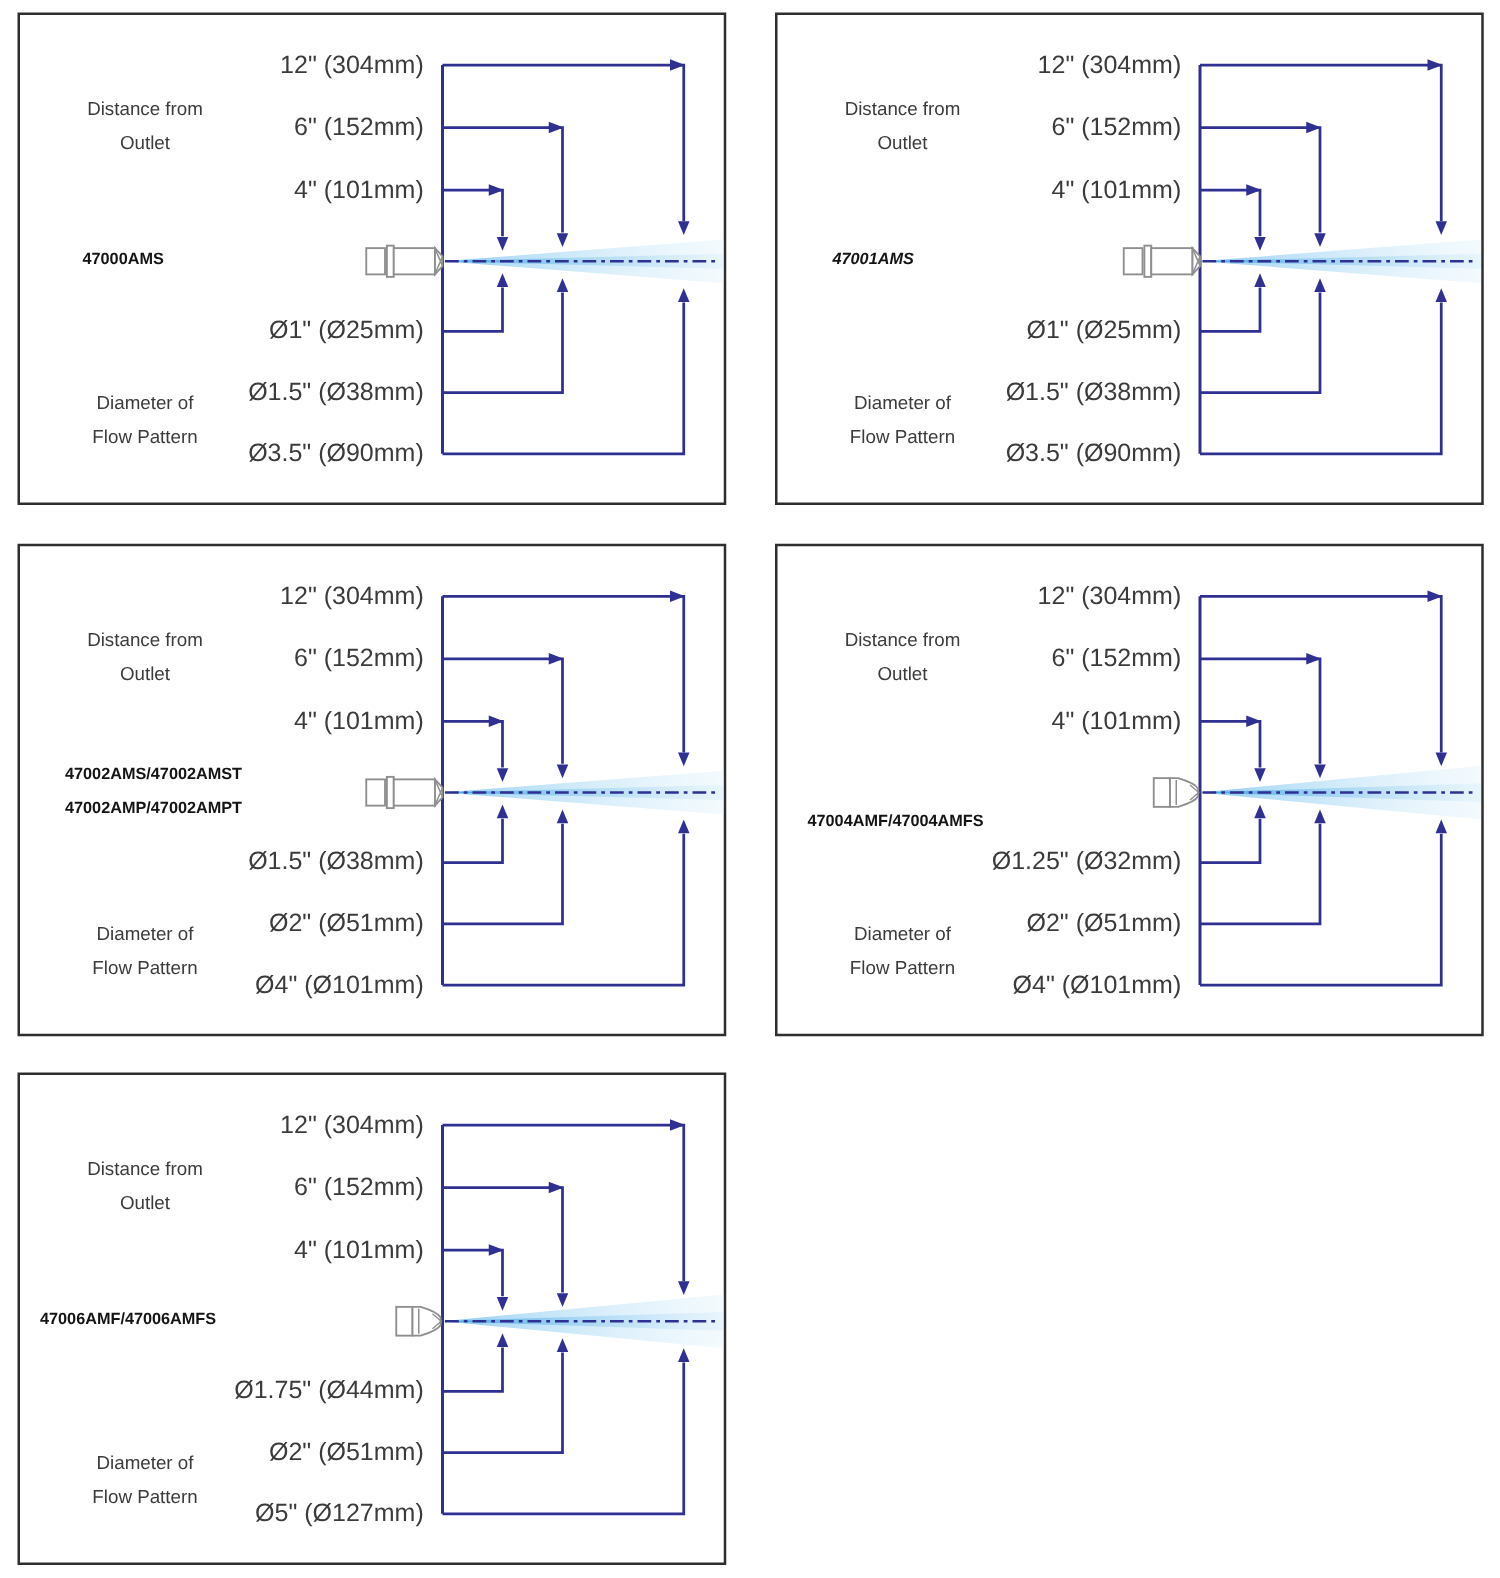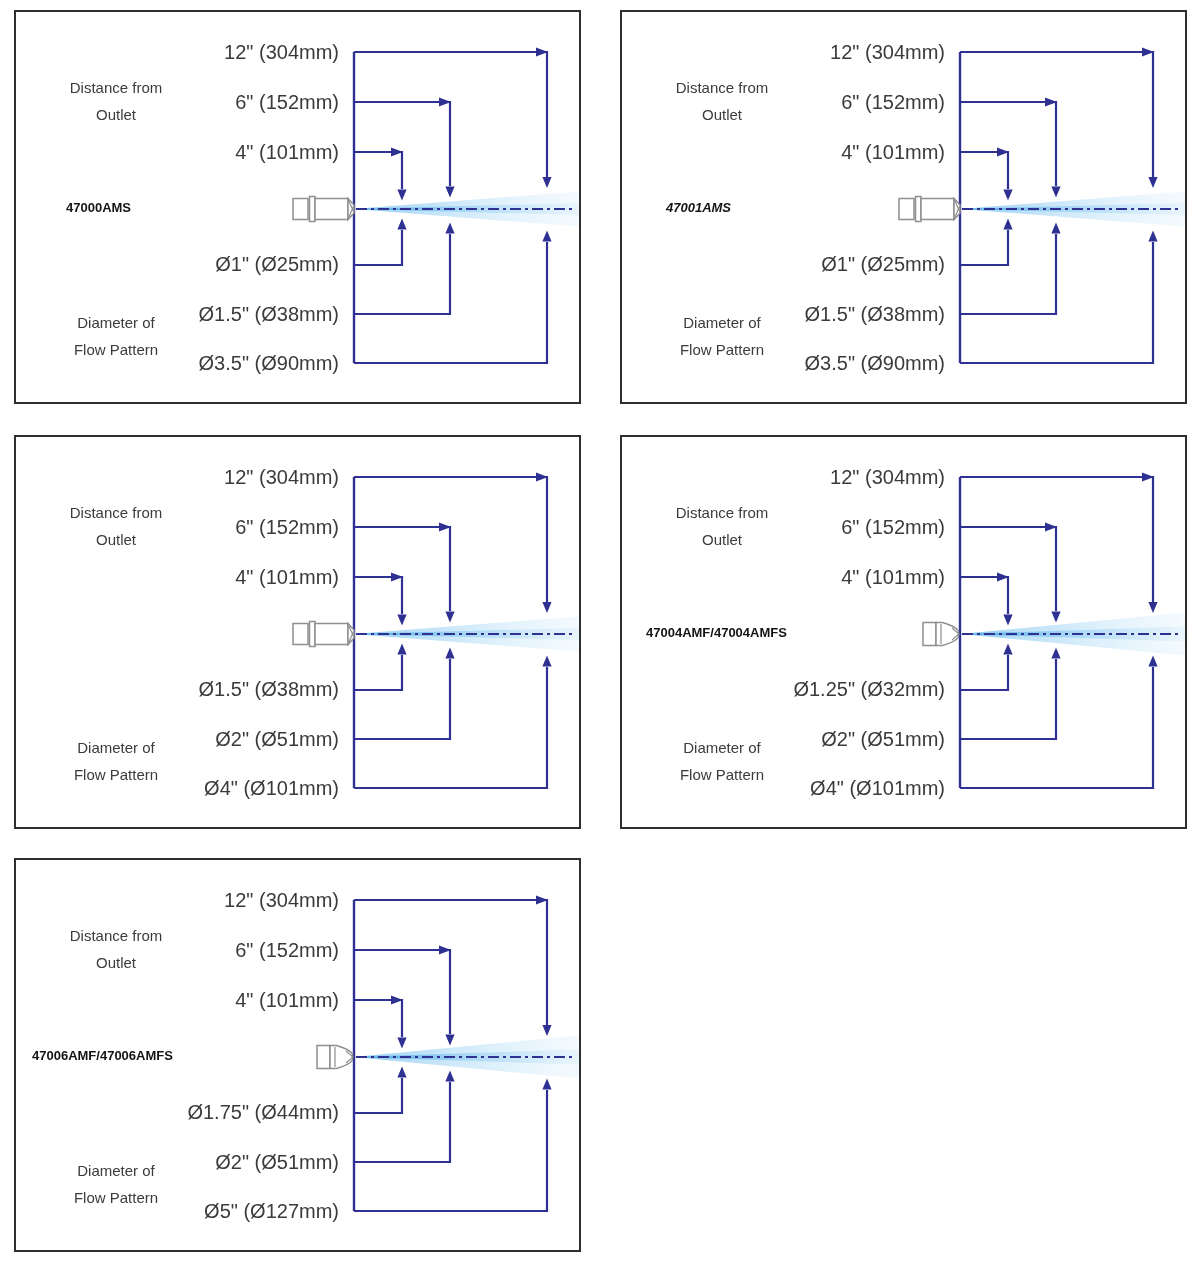--- a/index.html
+++ b/index.html
@@ -158,20 +158,24 @@
     <use href="#nozzle-long"></use>
   </svg>
   <div class="heading heading-distance">
     <div>Distance from</div>
     <div>Outlet</div>
   </div>
   <div class="heading heading-diameter">
     <div>Diameter of</div>
     <div>Flow Pattern</div>
   </div>
+  <div class="model" style="left:36px;">
+    <div>47002AMS/47002AMST</div>
+    <div>47002AMP/47002AMPT</div>
+  </div>
   <div class="num-label lbl-dist-0">12" (304mm)</div>
   <div class="num-label lbl-dist-1">6" (152mm)</div>
   <div class="num-label lbl-dist-2">4" (101mm)</div>
   <div class="num-label lbl-dia-0">Ø1.5" (Ø38mm)</div>
   <div class="num-label lbl-dia-1">Ø2" (Ø51mm)</div>
   <div class="num-label lbl-dia-2">Ø4" (Ø101mm)</div>
 </div>
 
 <div class="panel" style="left:620px;top:435px;">
   <svg class="diagram-svg" viewBox="0 0 563 390">
@@ -180,21 +184,21 @@
     <use href="#nozzle-stub"></use>
   </svg>
   <div class="heading heading-distance">
     <div>Distance from</div>
     <div>Outlet</div>
   </div>
   <div class="heading heading-diameter">
     <div>Diameter of</div>
     <div>Flow Pattern</div>
   </div>
-  <div class="model" style="left:24px;">
+  <div class="model" style="left:24px;margin-top:24px;">
     <div>47004AMF/47004AMFS</div>
   </div>
   <div class="num-label lbl-dist-0">12" (304mm)</div>
   <div class="num-label lbl-dist-1">6" (152mm)</div>
   <div class="num-label lbl-dist-2">4" (101mm)</div>
   <div class="num-label lbl-dia-0">Ø1.25" (Ø32mm)</div>
   <div class="num-label lbl-dia-1">Ø2" (Ø51mm)</div>
   <div class="num-label lbl-dia-2">Ø4" (Ø101mm)</div>
 </div>
 

